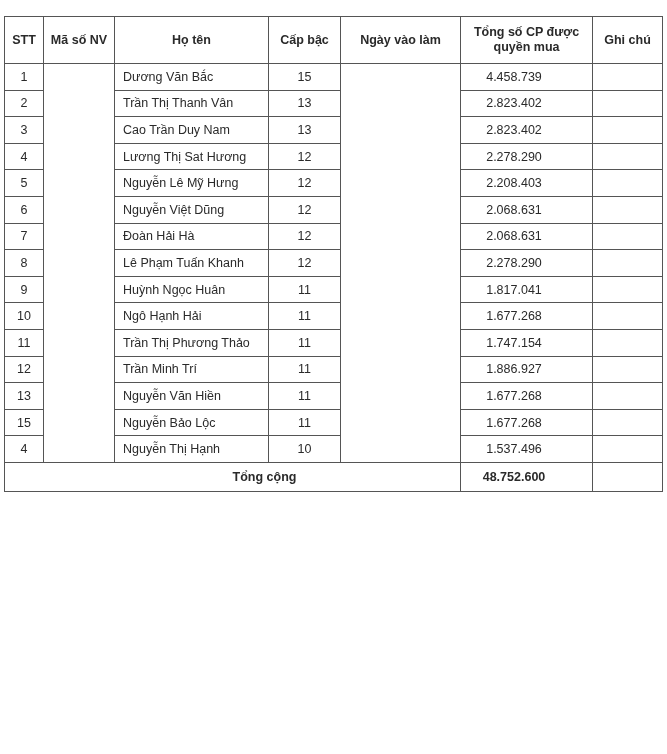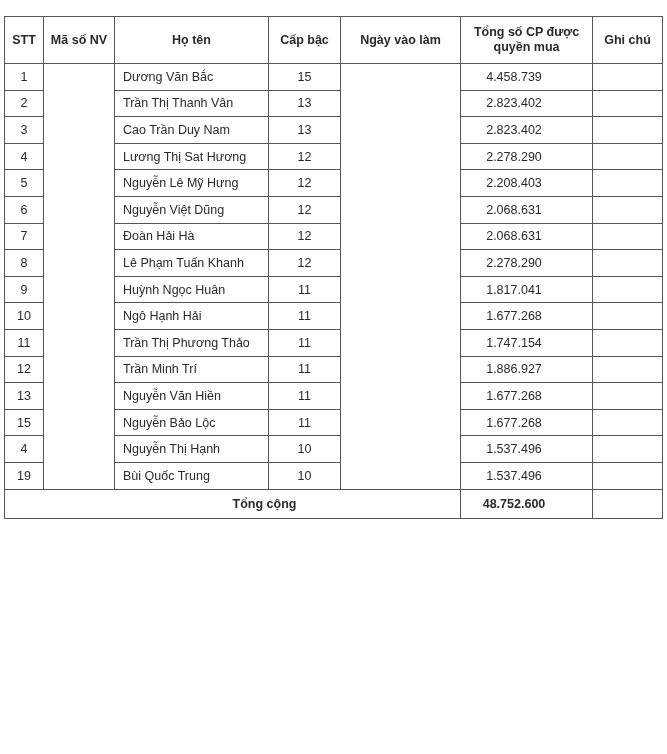--- a/index.html
+++ b/index.html
@@ -167,29 +167,20 @@
       </tr>
       <tr>
         <td class="c">4</td>
         <td class="redact"></td>
         <td class="l">Nguyễn Thị Hạnh</td>
         <td class="c">10</td>
         <td class="redact"></td>
         <td class="r">1.537.496</td>
         <td></td>
       </tr>
-      <tr>
-        <td class="c">19</td>
-        <td class="redact"></td>
-        <td class="l">Bùi Quốc Trung</td>
-        <td class="c">10</td>
-        <td class="redact"></td>
-        <td class="r">1.537.496</td>
-        <td></td>
-      </tr>
     </tbody>
   <tfoot>
     <tr class="total">
       <td colspan="5" class="c" style="padding-left:64px">Tổng cộng</td>
       <td class="r">48.752.600</td>
       <td></td>
     </tr>
   </tfoot>
 </table>
 

